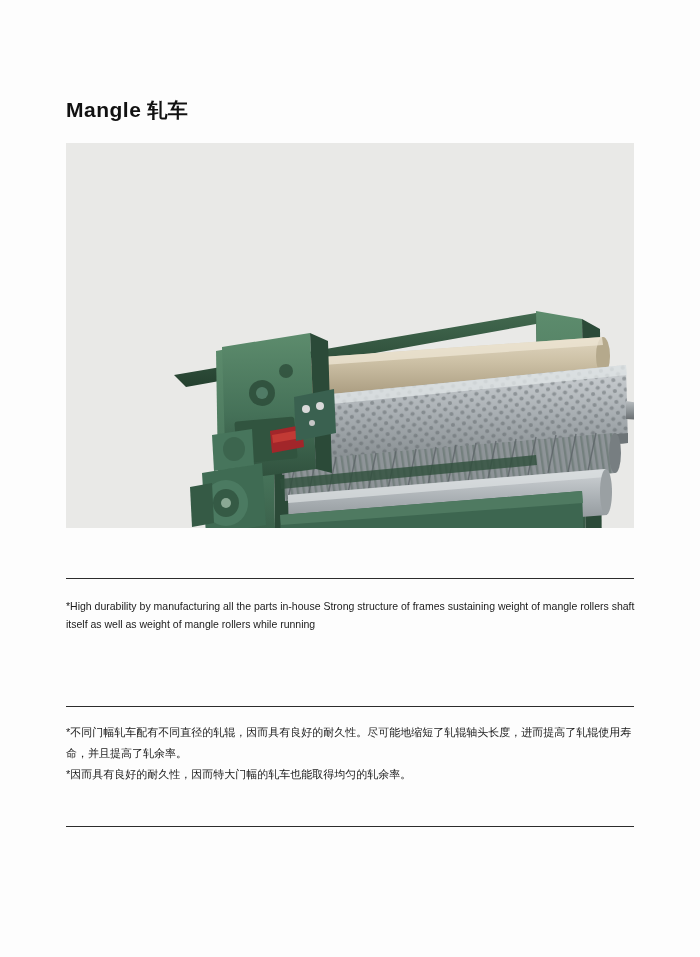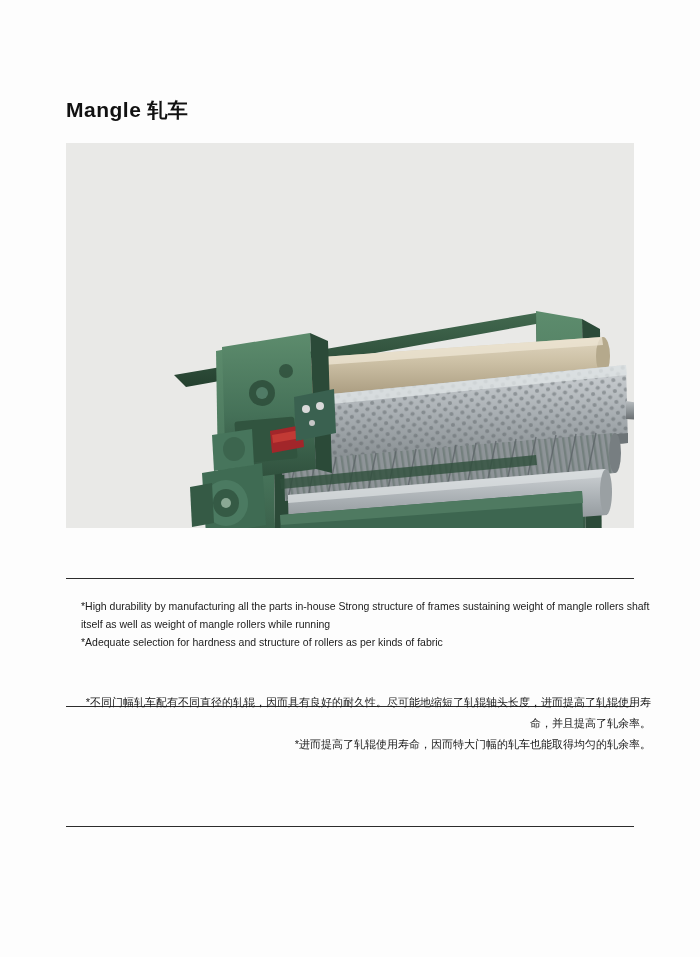--- a/index.html
+++ b/index.html
@@ -61,28 +61,26 @@
   .rule.r3 { top: 826px; }
 
   
   .block {
     position: absolute;
     left: 66px;
     width: 570px;
     font-size: 10.5px;
     line-height: 18px;
     color: #1a1a1a;
-    margin-left: 15px;
   }
   .block.en { top: 597px; }
   .block.cn {
-    top: 692px;
+    top: 722px;
     font-size: 11px;
     line-height: 21px;
-    text-align: right;
   }
   .block p { margin: 0; }
 </style>
 </head>
 <body>
 
 <div class="page">
 
   <div class="title">
     <span>Mangle</span><span class="cn">轧车</span>
@@ -214,25 +212,24 @@
       <polygon points="214,336 470,312 471,322 215,346" fill="#2f4f3c" opacity="0.8"></polygon>
 
       <ellipse cx="330" cy="476" rx="210" ry="12" fill="#cfcfcc" opacity="0.7"></ellipse>
     </svg>
   </div>
 
   <div class="rule r1"></div>
 
   <div class="block en">
     <p>*High durability by manufacturing all the parts in-house Strong structure of frames sustaining weight of mangle rollers shaft itself as well as weight of mangle rollers while running</p>
-    <p>*Adequate selection for hardness and structure of rollers as per kinds of fabric</p>
   </div>
 
   <div class="rule r2"></div>
 
   <div class="block cn">
     <p>*不同门幅轧车配有不同直径的轧辊，因而具有良好的耐久性。尽可能地缩短了轧辊轴头长度，进而提高了轧辊使用寿命，并且提高了轧余率。</p>
-    <p>*进而提高了轧辊使用寿命，因而特大门幅的轧车也能取得均匀的轧余率。</p>
+    <p>*因而具有良好的耐久性，因而特大门幅的轧车也能取得均匀的轧余率。</p>
   </div>
 
   <div class="rule r3"></div>
 
 </div>
 
 </body></html>

